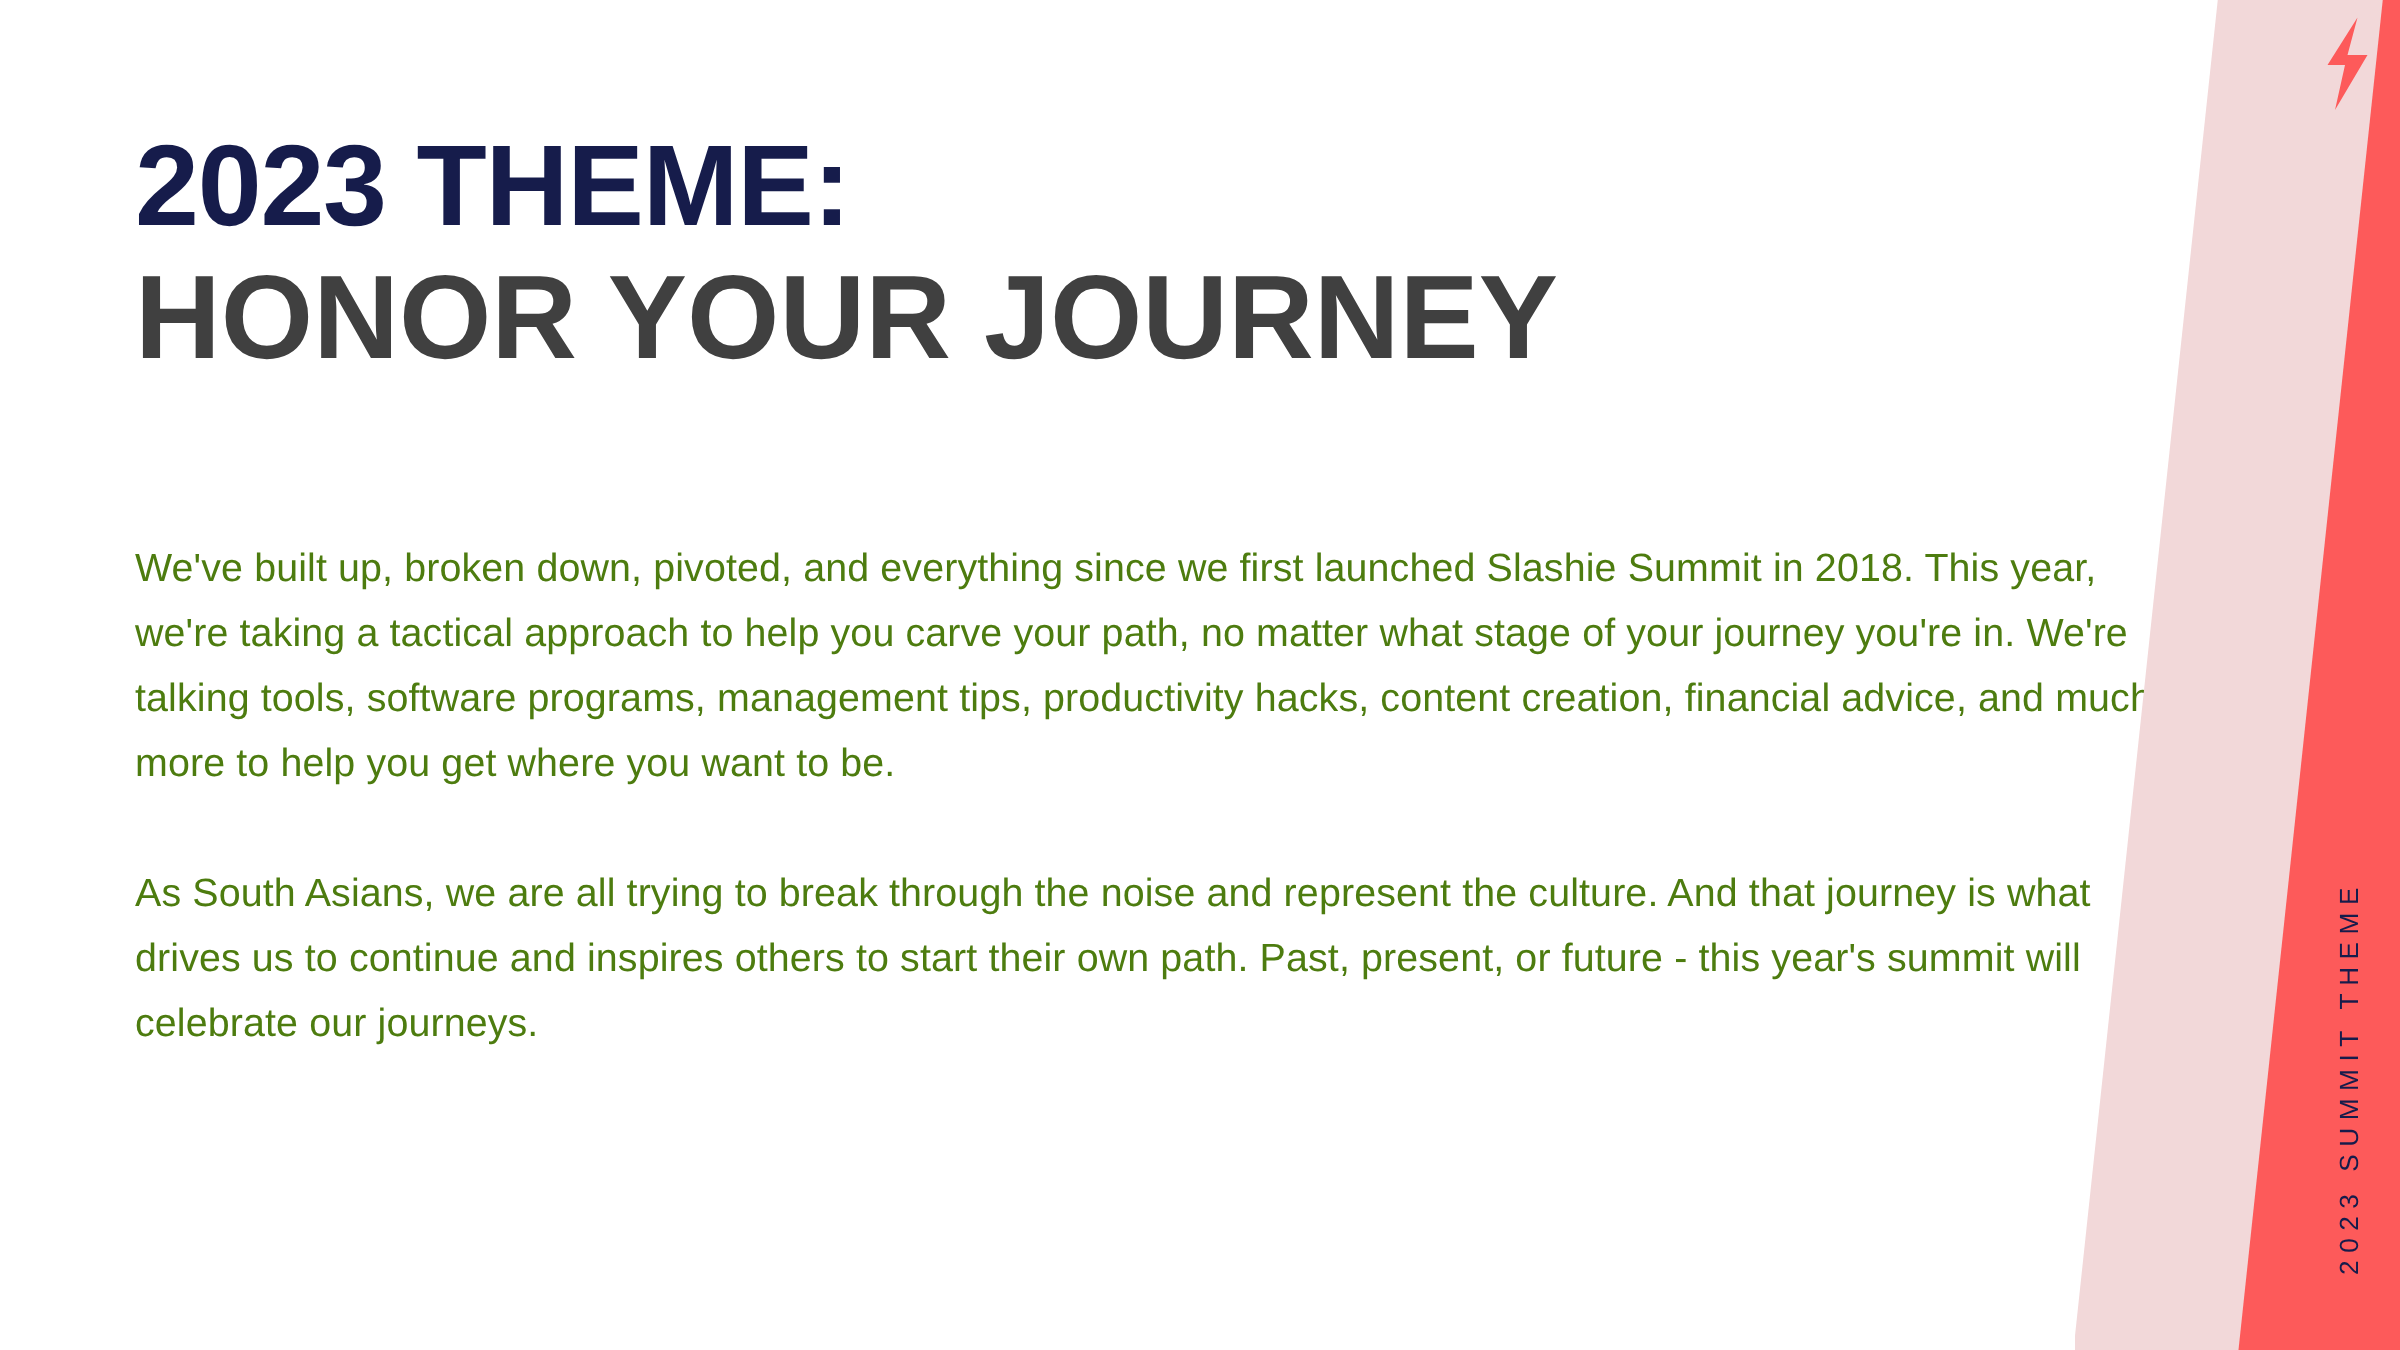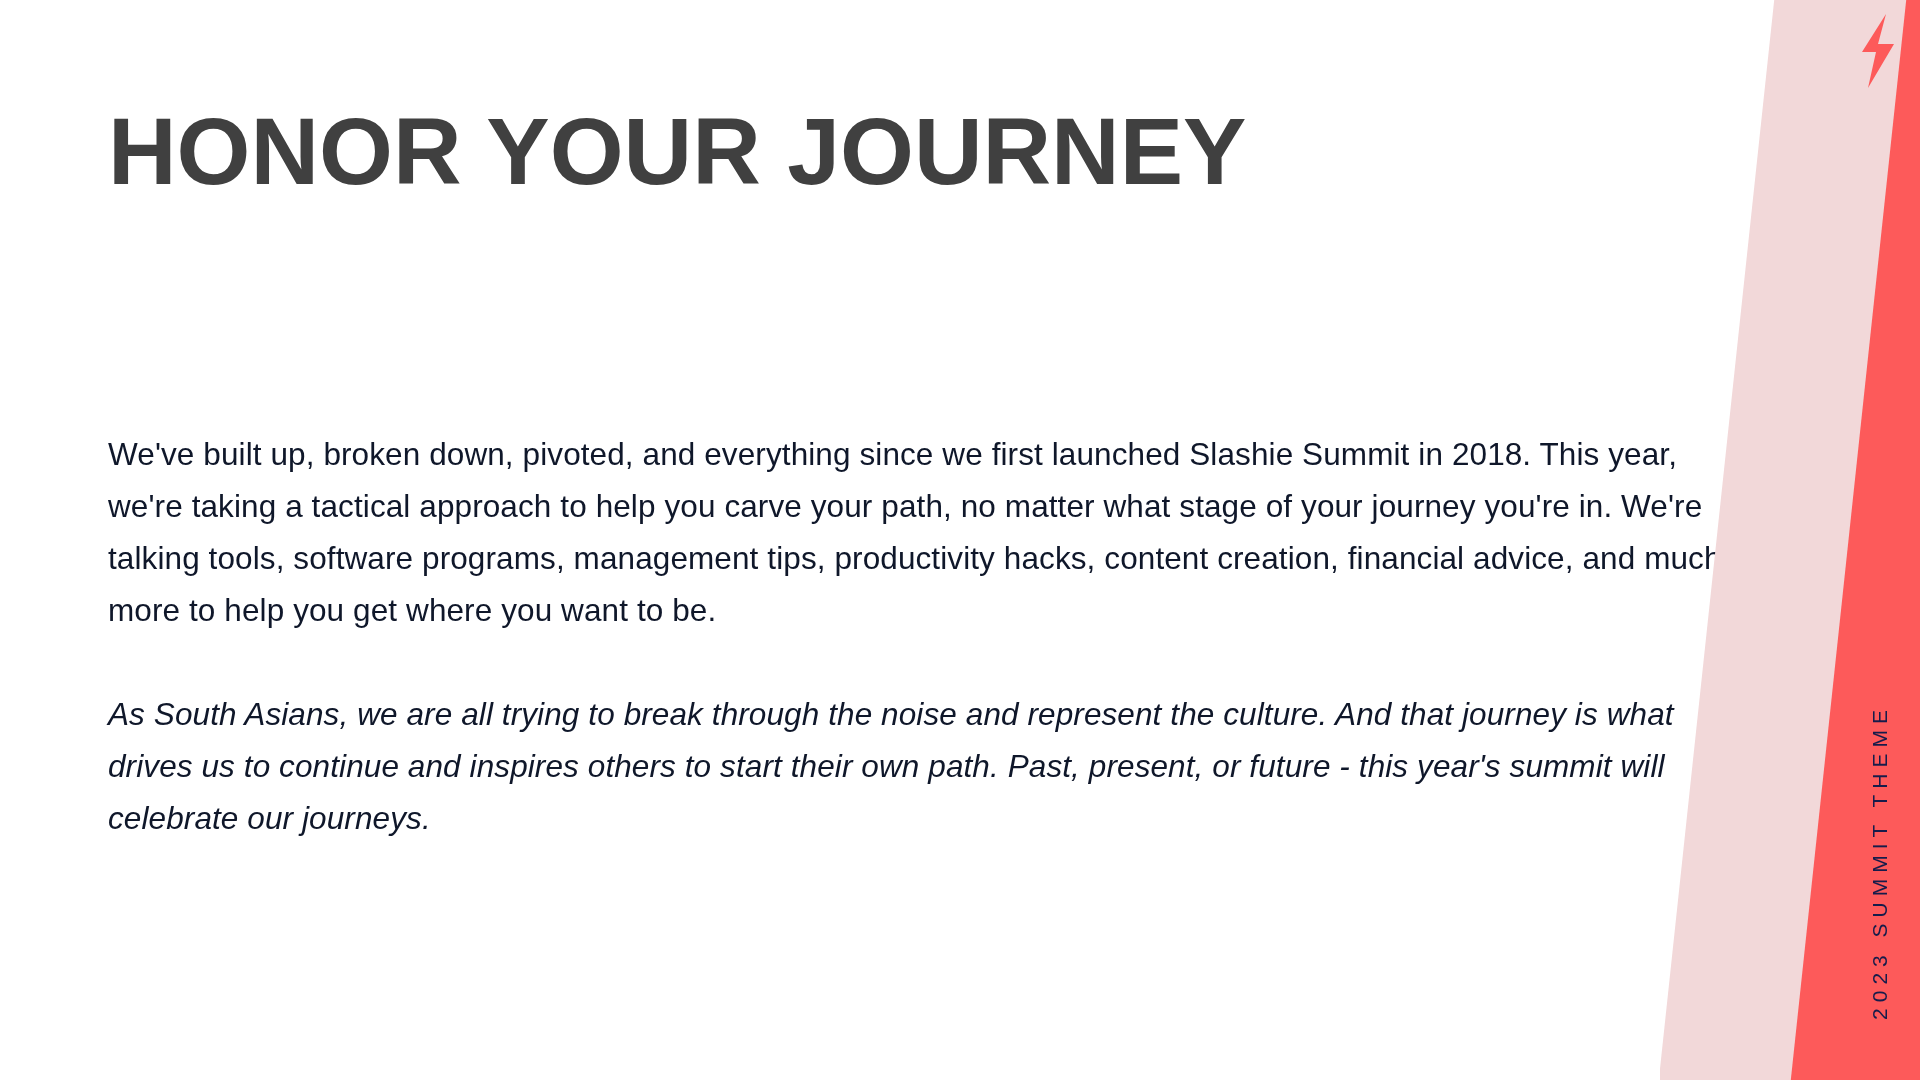--- a/index.html
+++ b/index.html
@@ -104,39 +104,40 @@
     font-size: 95px;
     letter-spacing: 0px;
   }
 
   
   .body-copy {
     position: absolute;
     left: 108px;
     top: 428px;
     width: 1640px;
-    color: #0f172a;
+    color: #4d7c0f;
     font-family: "Liberation Sans", sans-serif;
     font-weight: 400;
     font-size: 31.5px;
     line-height: 52px;
     letter-spacing: 0.1px;
   }
   .body-copy p {
     margin: 0 0 52px 0;
   }
-  .body-copy p:last-child { margin-bottom: 0; font-style: italic; }
+  .body-copy p:last-child { margin-bottom: 0; }
   .p-2 { width: 1630px; }
 </style>
 </head>
 <body>
 
 <div class="slide">
 
   <div class="headings">
+    <h1 class="h-line h-line-1">2023 THEME:</h1>
     <h1 class="h-line h-line-2">HONOR YOUR JOURNEY</h1>
   </div>
 
   <div class="body-copy">
     <p class="p-1">We've built up, broken down, pivoted, and everything since we first launched Slashie Summit in 2018. This year, we're taking a tactical approach to help you carve your path, no matter what stage of your journey you're in. We're talking tools, software programs, management tips, productivity hacks, content creation, financial advice, and much more to help you get where you want to be.</p>
     <p class="p-2">As South Asians, we are all trying to break through the noise and represent the culture. And that journey is what drives us to continue and inspires others to start their own path. Past, present, or future - this year's summit will celebrate our journeys.</p>
   </div>
 
   <div class="deco">
     <div class="band-pink"></div>

